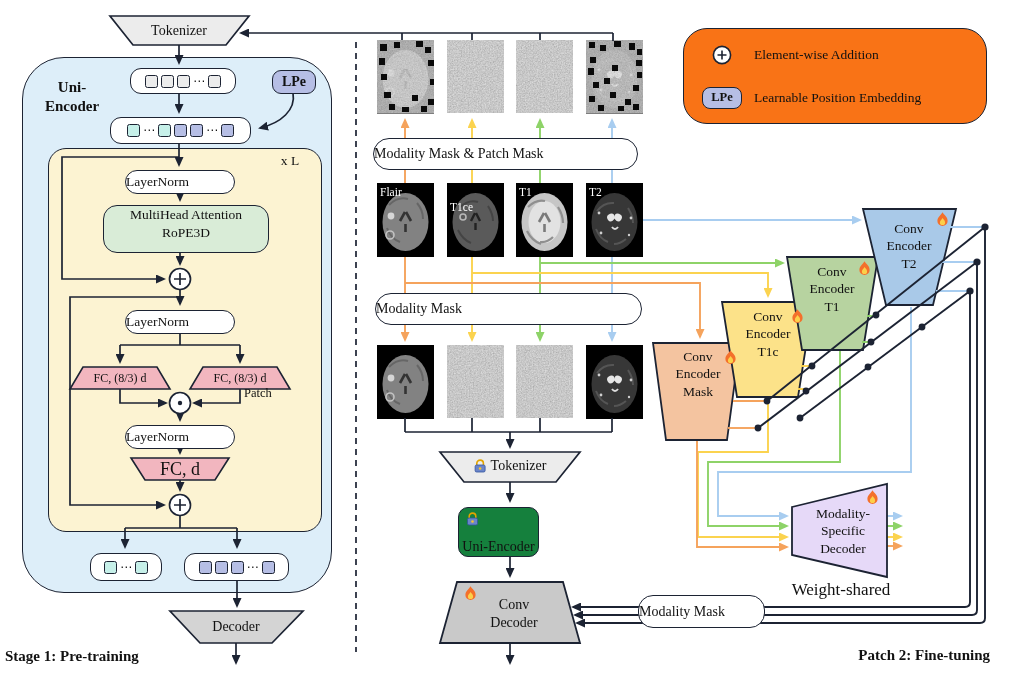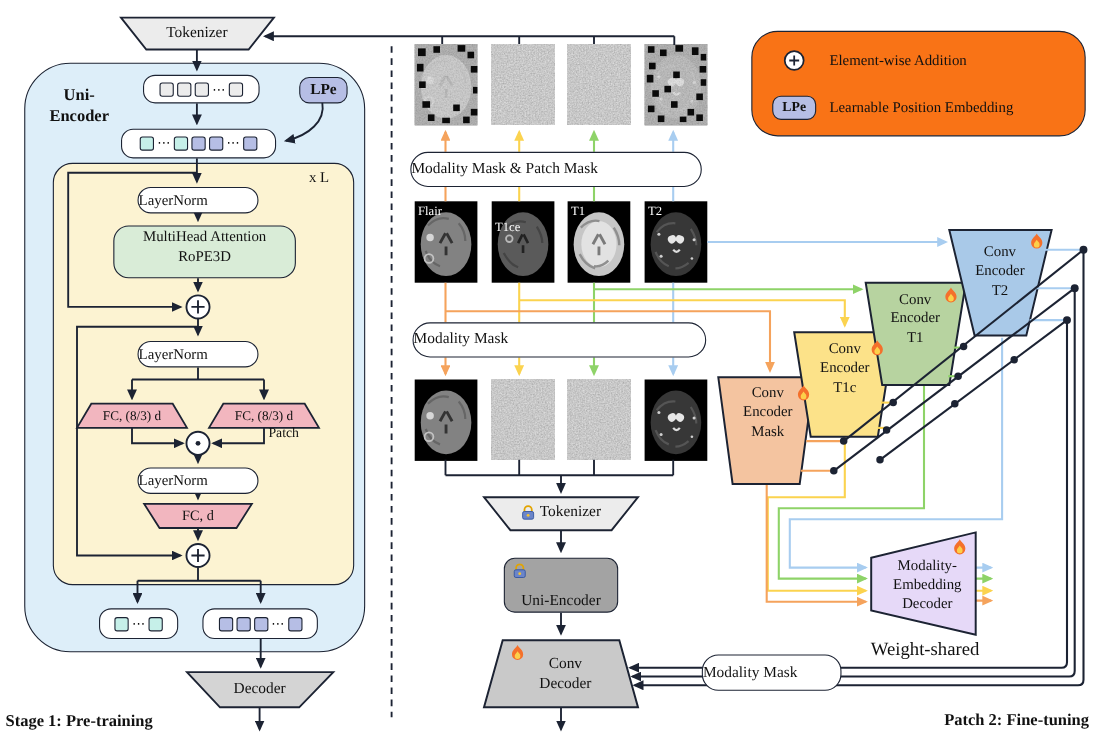--- a/index.html
+++ b/index.html
@@ -349,21 +349,21 @@
   </div>
 
   <div class="lbl cc" style="left:120px;top:378px;font-size:12px;">FC, (8/3) d</div>
   <div class="lbl cc" style="left:240px;top:378px;font-size:12px;">FC, (8/3) d</div>
   <div class="lbl" style="left:244px;top:386px;font-size:12.5px;">Patch</div>
 
   <div class="pillbox" style="left:125px;top:425px;width:110px;height:24px;border-radius:12px;font-size:13.5px;">
     <span>LayerNorm</span>
   </div>
 
-  <div class="lbl cc" style="left:180px;top:469px;font-size:13px;">FC, d</div>
+  <div class="lbl cc" style="left:180px;top:469px;font-size:18px;">FC, d</div>
 
   <div class="tokrow" style="left:90px;top:553px;width:72px;height:28px;">
     <span class="tk tk-teal"></span>
     <span class="dots">⋯</span>
     <span class="tk tk-teal"></span>
   </div>
   <div class="tokrow" style="left:184px;top:553px;width:105px;height:28px;">
     <span class="tk tk-purple"></span>
     <span class="tk tk-purple"></span>
     <span class="tk tk-purple"></span>
@@ -390,21 +390,21 @@
 
   <div class="lbl cc" style="left:510px;top:466px;font-size:14px;display:flex;align-items:center;gap:4px;transform:translate(-50%,-50%);">
     <svg width="13" height="14" viewBox="0 0 13 14">
       <path d="M3.2,6 V4.4 a3.3,3.3 0 0 1 6.6,0 V6" fill="none" stroke="#e2a400" stroke-width="1.6"></path>
       <rect x="1.5" y="6" width="10" height="7" rx="1.5" fill="#6b85c9" stroke="#31539e" stroke-width="0.8"></rect>
       <circle cx="6.5" cy="9.5" r="1.3" fill="#f4c430"></circle>
     </svg>
     <span>Tokenizer</span>
   </div>
 
-  <div class="bgbox" style="left:458px;top:507px;width:104px;height:50px;border-radius:10px;background:#a3a3a3;">
+  <div class="bgbox" style="left:458px;top:507px;width:81px;height:50px;border-radius:10px;background:#15803d;">
     <svg width="13" height="14" viewBox="0 0 13 14" style="position:absolute;left:7px;top:4px;">
       <path d="M3.2,6 V4.4 a3.3,3.3 0 0 1 6.6,0 V6" fill="none" stroke="#e2a400" stroke-width="1.6"></path>
       <rect x="1.5" y="6" width="10" height="7" rx="1.5" fill="#6b85c9" stroke="#31539e" stroke-width="0.8"></rect>
       <circle cx="6.5" cy="9.5" r="1.3" fill="#f4c430"></circle>
     </svg>
     <div class="lbl" style="left:50%;top:31px;transform:translateX(-50%);font-size:14px;">Uni-Encoder</div>
   </div>
 
   <svg width="13" height="15" viewBox="0 0 13 15" class="abs" style="left:464px;top:586px;">
     <path d="M6.5,0.3 C8,3.2 11.6,4.6 11.6,8.9 a5.1,5.1 0 0 1 -10.2,0 C1.4,4.9 5,3.4 6.5,0.3 Z" fill="#f4702b"></path>
@@ -458,21 +458,21 @@
     <span>Encoder</span><br>
     <span>T2</span>
   </div>
 
   <svg width="13" height="15" viewBox="0 0 13 15" class="abs" style="left:866px;top:490px;">
     <path d="M6.5,0.3 C8,3.2 11.6,4.6 11.6,8.9 a5.1,5.1 0 0 1 -10.2,0 C1.4,4.9 5,3.4 6.5,0.3 Z" fill="#f4702b"></path>
     <path d="M6.5,6 C7.4,7.7 9.1,8.3 9.1,10.4 a2.6,2.6 0 0 1 -5.2,0 C3.9,8.5 5.6,7.8 6.5,6 Z" fill="#fcd04a"></path>
   </svg>
   <div class="lbl cc enc-lbl" style="left:843px;top:531px;">
     <span>Modality-</span><br>
-    <span>Embedding</span><br>
+    <span>Specific</span><br>
     <span>Decoder</span>
   </div>
   <div class="lbl cc" style="left:841px;top:590px;font-size:17px;">Weight-shared</div>
 
   <div class="lbl stage-title" style="right:25px;top:647px;">Patch 2: Fine-tuning</div>
 
   <div class="bgbox" style="left:683px;top:28px;width:304px;height:96px;border-radius:24px;background:#f97316;
               display:flex;flex-direction:column;justify-content:space-around;padding:4px 6px;">
     <div class="legend-row">
       <span class="legend-sym">

